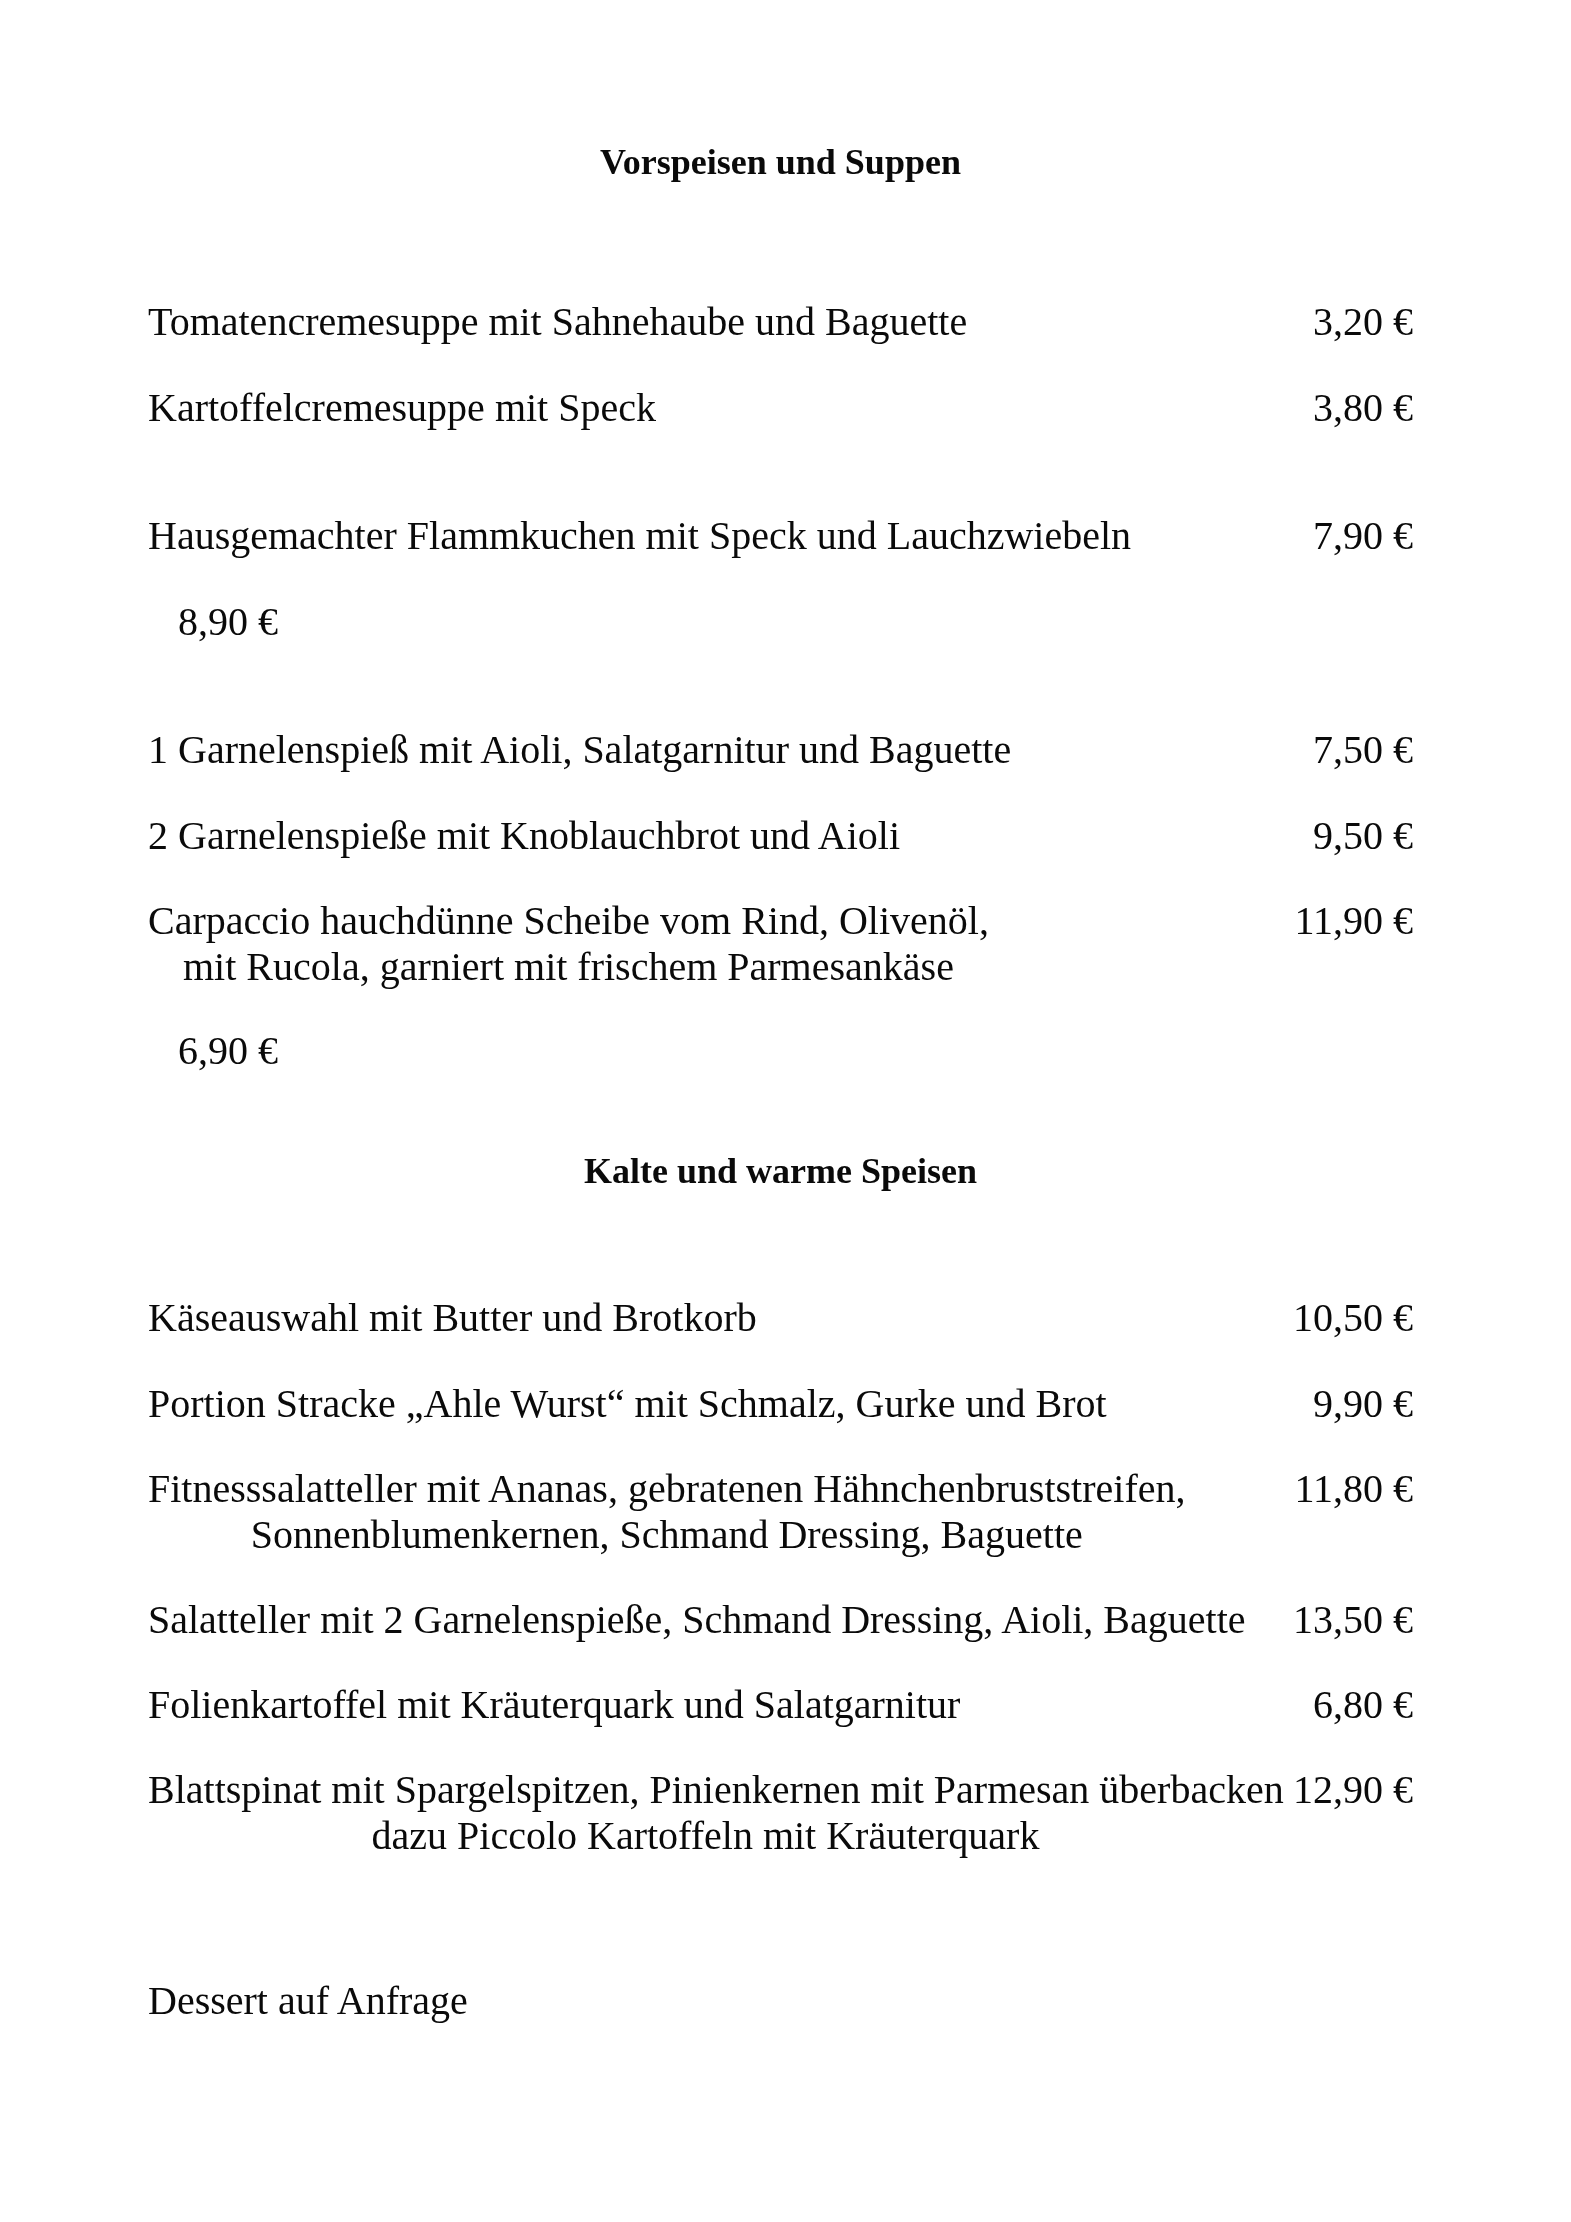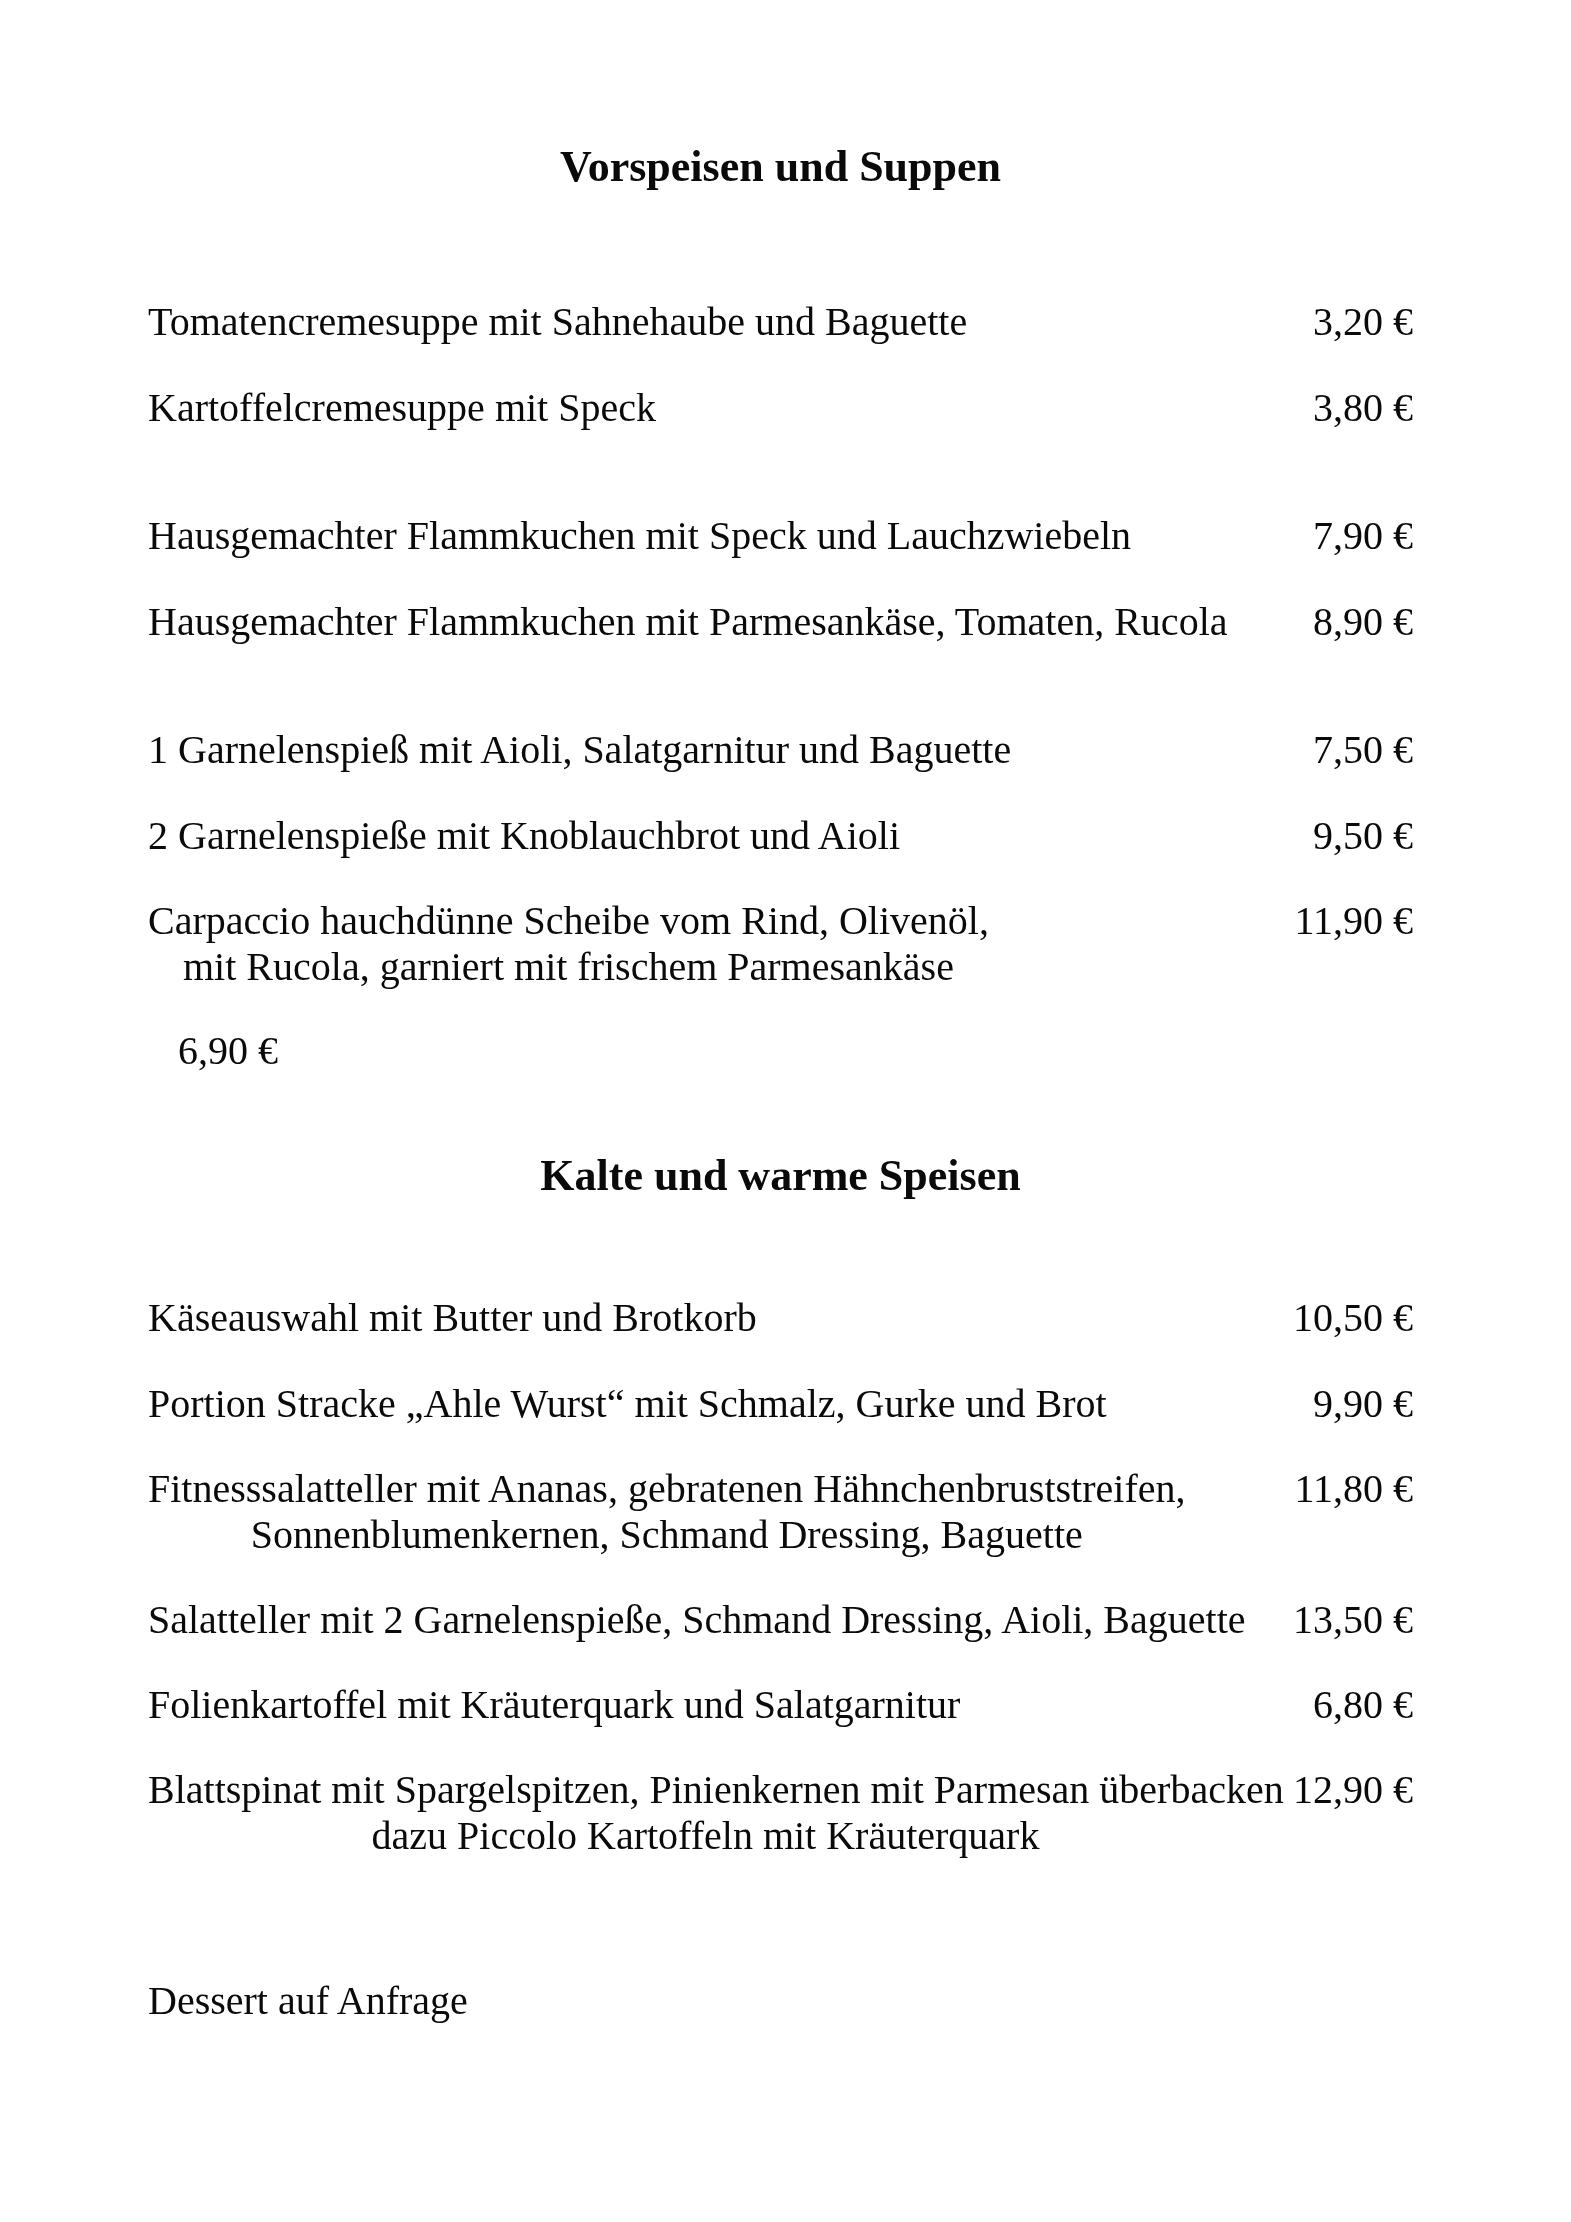--- a/index.html
+++ b/index.html
@@ -11,21 +11,21 @@
     background: #ffffff;
     font-family: "Liberation Serif", "DejaVu Serif", serif;
     color: #0a0a0a;
     overflow: hidden;
   }
   .section-title {
     position: absolute;
     left: 148px;
     right: 158px;
     text-align: center;
-    font-size: 44px;
+    font-size: 36px;
     font-weight: bold;
     line-height: 1.1;
     white-space: nowrap;
   }
   .row {
     position: absolute;
     left: 148px;
     right: 158px;
     display: flex;
     justify-content: space-between;
@@ -72,23 +72,20 @@
   </div>
 
   <div class="row" style="top:513px">
     <div class="item-name">
         <span>Hausgemachter Flammkuchen mit Speck und Lauchzwiebeln</span>
       </div>
     <div class="item-price">7,90 €</div>
   </div>
 
   <div class="row" style="top:599px">
-    <div class="item-name">
-        <span>Hausgemachter Flammkuchen mit Parmesankäse, Tomaten, Rucola</span>
-      </div>
     <div class="item-price">8,90 €</div>
   </div>
 
   <div class="row" style="top:727px">
     <div class="item-name">
         <span>1 Garnelenspieß mit Aioli, Salatgarnitur und Baguette</span>
       </div>
     <div class="item-price">7,50 €</div>
   </div>
 

